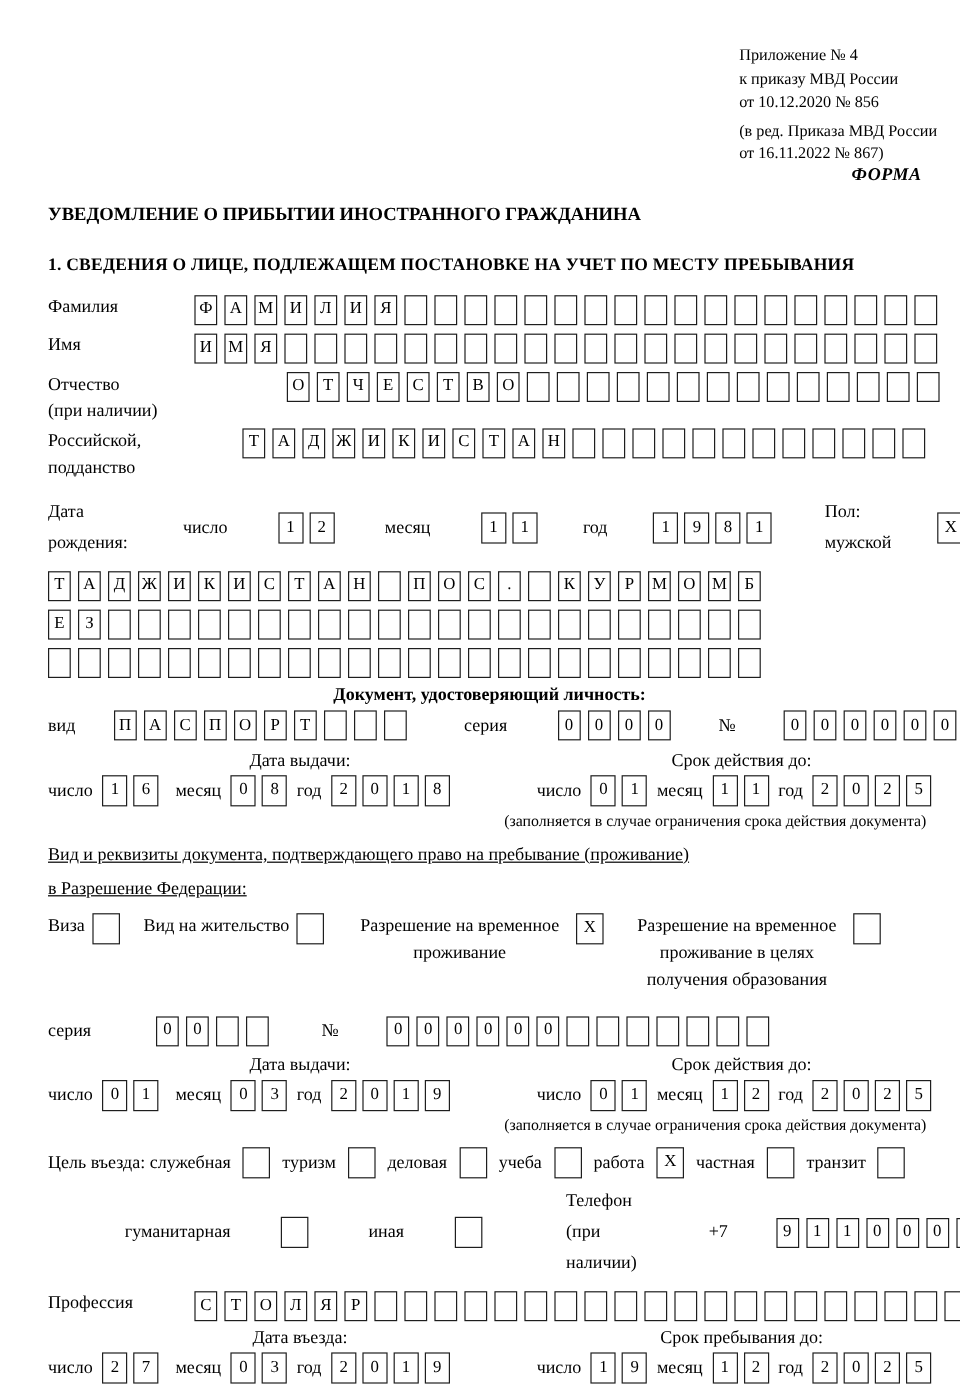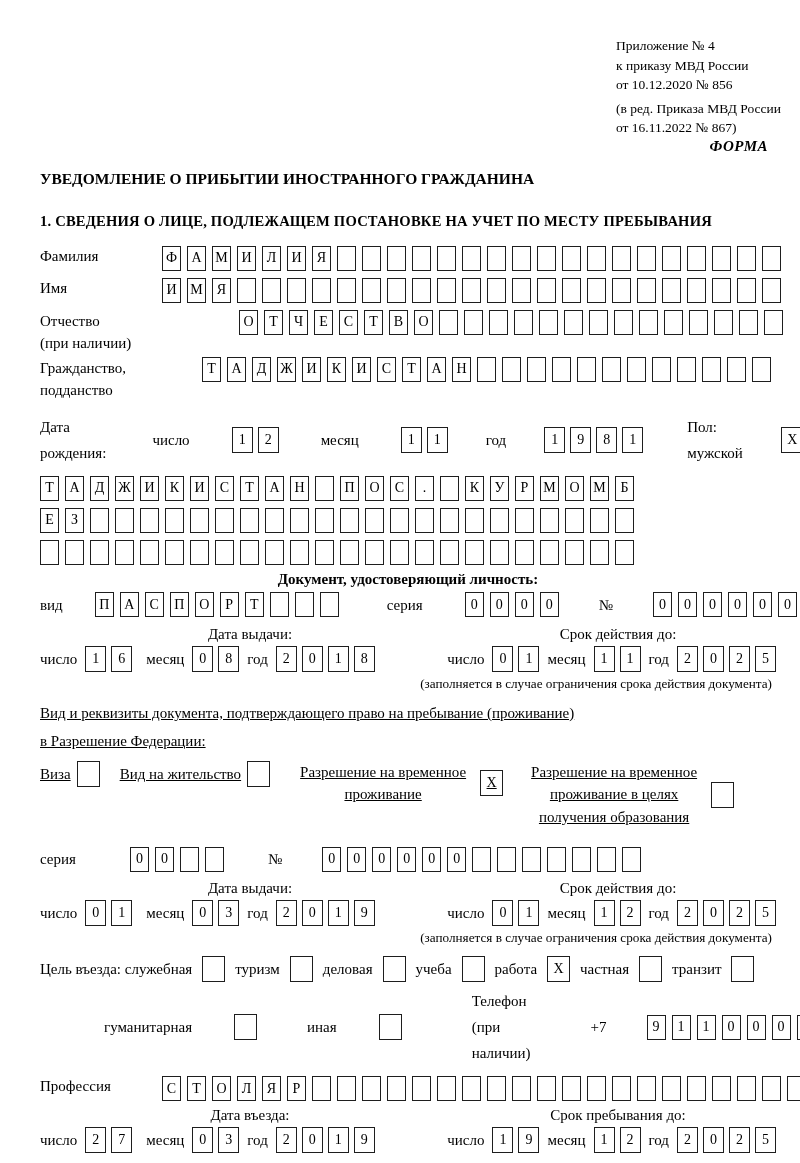--- a/index.html
+++ b/index.html
@@ -26,21 +26,21 @@
     font-size:14px; background:#fff;
   }
   .dcells { gap:5px; }
   .dcells .cell { width:21px; height:26px; }
   .chk {
     flex:none; width:23px; height:26px; box-sizing:border-box;
     border:1.6px solid #1e1e1e; display:flex; align-items:center; justify-content:center;
     font-size:14px; background:#fff;
   }
   .ilabel { line-height:26px; }
-  .grp { display:flex; align-items:center; gap:6px;text-decoration:underline; }
+  .grp { display:flex; align-items:flex-start; gap:6px; }
   .center-b { text-align:center; font-weight:bold; margin-top:6px; }
   .dhead { display:flex; margin-top:8px; }
   .dhead .l { width:420px; text-align:center; }
   .dhead .r { flex:1; text-align:center; }
   .drow { display:flex; margin-top:3px; align-items:flex-start; }
   .drow .l { width:420px; display:flex; gap:8px; align-items:flex-start; }
   .drow .r { flex:1; display:flex; gap:8px; align-items:flex-start; }
   .note-r { text-align:right; font-size:13.2px; margin-top:4px; padding-right:4px; }
   .plain { margin-top:10px; line-height:1.5;text-decoration:underline; }
   .opts { display:flex; align-items:flex-start; margin-top:8px; gap:12px; }
@@ -162,21 +162,21 @@
         <span class="cell"></span>
         <span class="cell"></span>
         <span class="cell"></span>
         <span class="cell"></span>
         <span class="cell"></span>
       </div>
   </div>
 
   <div class="row mt2">
     <div class="lbl lbl2" style="width:130px">
-        <div>Гражданство,</div>
+        <div>Российской,</div>
         <div>подданство</div>
       </div>
     <div class="cells">
         <span class="cell">Т</span>
         <span class="cell">А</span>
         <span class="cell">Д</span>
         <span class="cell">Ж</span>
         <span class="cell">И</span>
         <span class="cell">К</span>
         <span class="cell">И</span>

